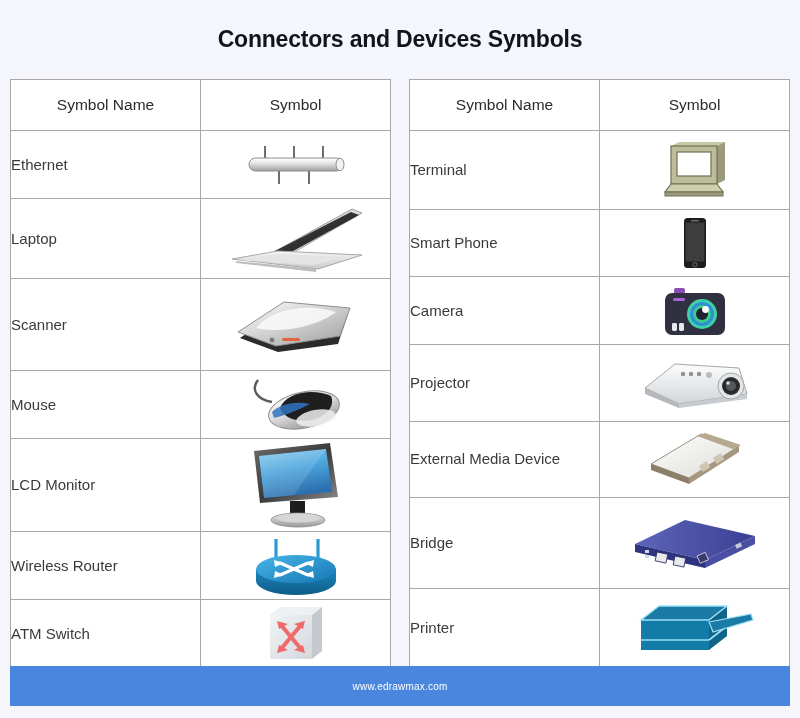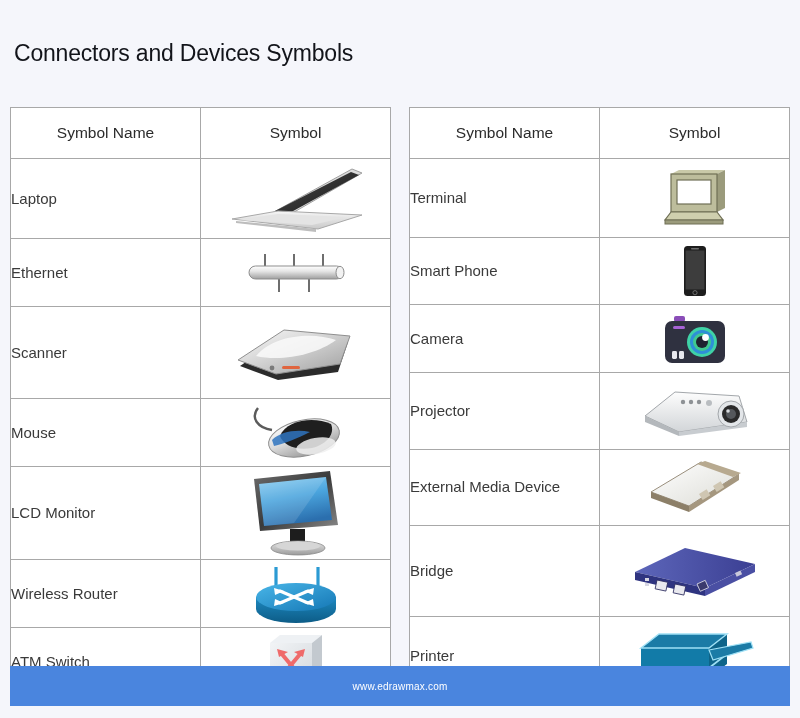--- a/index.html
+++ b/index.html
@@ -8,25 +8,26 @@
   }
   body {
     width: 800px;
     height: 718px;
     background: #f5f6fb;
     font-family: "Liberation Sans", sans-serif;
     overflow: hidden;
     position: relative;
   }
   .page-title {
+    text-align: center;
     font-size: 23px;
-    font-weight: normal;
+    font-weight: bold;
     color: #12141a;
     letter-spacing: -0.2px;
-    margin: 14px;
+    margin: 0;
     padding: 26px 0 18px 0;
   }
   .tables-wrap {
     display: flex;
     justify-content: space-between;
     padding: 8px 10px;
     box-sizing: border-box;
     width: 800px;
   }
   .sym-table {
@@ -91,64 +92,64 @@
         <col class="col-name">
         <col class="col-sym">
       </colgroup>
     <thead>
       <tr>
         <th>Symbol Name</th>
         <th>Symbol</th>
       </tr>
     </thead>
     <tbody>
-      <tr style="height:80px">
-        <td class="name-cell">Laptop</td>
-        <td class="sym-cell">
-          <span>
-            <svg width="140" height="72" viewBox="0 0 140 72">
-              <defs>
-                <linearGradient id="lapScr" x1="0" y1="0" x2="1" y2="1">
-                  <stop offset="0" stop-color="#4c4c4c"></stop>
-                  <stop offset="0.55" stop-color="#2e2e2e"></stop>
-                  <stop offset="1" stop-color="#565656"></stop>
-                </linearGradient>
-                <linearGradient id="lapBase" x1="0" y1="0" x2="0" y2="1">
-                  <stop offset="0" stop-color="#f6f6f6"></stop>
-                  <stop offset="1" stop-color="#c9c9c9"></stop>
-                </linearGradient>
-              </defs>
-              <polygon points="46,50 126,6 136,10 56,56" fill="#dcdcdc" stroke="#a0a0a0" stroke-width="1"></polygon>
-              <polygon points="49,48 125,9 133,12 58,53" fill="url(#lapScr)"></polygon>
-              <polygon points="6,56 52,48 136,52 92,66" fill="url(#lapBase)" stroke="#a8a8a8" stroke-width="1"></polygon>
-              <polygon points="12,57 52,51 120,54 86,62" fill="#e4e4e4"></polygon>
-              <polygon points="10,58 90,66 90,69 10,60" fill="#bdbdbd"></polygon>
-            </svg>
-          </span>
-        </td>
-      </tr>
       <tr style="height:68px">
         <td class="name-cell">Ethernet</td>
         <td class="sym-cell">
           <span>
             <svg width="110" height="46" viewBox="0 0 110 46">
               <defs>
                 <linearGradient id="ethBar" x1="0" y1="0" x2="0" y2="1">
                   <stop offset="0" stop-color="#ffffff"></stop>
                   <stop offset="0.4" stop-color="#e6e6e6"></stop>
                   <stop offset="1" stop-color="#9f9f9f"></stop>
                 </linearGradient>
               </defs>
               <line x1="24" y1="4" x2="24" y2="18" stroke="#4a4a4a" stroke-width="1.6"></line>
               <line x1="53" y1="4" x2="53" y2="18" stroke="#4a4a4a" stroke-width="1.6"></line>
               <line x1="82" y1="4" x2="82" y2="18" stroke="#4a4a4a" stroke-width="1.6"></line>
               <line x1="38" y1="28" x2="38" y2="42" stroke="#4a4a4a" stroke-width="1.6"></line>
               <line x1="68" y1="28" x2="68" y2="42" stroke="#4a4a4a" stroke-width="1.6"></line>
               <rect x="8" y="16" width="94" height="13" rx="6.5" fill="url(#ethBar)" stroke="#8d8d8d" stroke-width="1"></rect>
               <ellipse cx="99" cy="22.5" rx="4" ry="6.2" fill="#f2f2f2" stroke="#8d8d8d" stroke-width="1"></ellipse>
+            </svg>
+          </span>
+        </td>
+      </tr>
+      <tr style="height:80px">
+        <td class="name-cell">Laptop</td>
+        <td class="sym-cell">
+          <span>
+            <svg width="140" height="72" viewBox="0 0 140 72">
+              <defs>
+                <linearGradient id="lapScr" x1="0" y1="0" x2="1" y2="1">
+                  <stop offset="0" stop-color="#4c4c4c"></stop>
+                  <stop offset="0.55" stop-color="#2e2e2e"></stop>
+                  <stop offset="1" stop-color="#565656"></stop>
+                </linearGradient>
+                <linearGradient id="lapBase" x1="0" y1="0" x2="0" y2="1">
+                  <stop offset="0" stop-color="#f6f6f6"></stop>
+                  <stop offset="1" stop-color="#c9c9c9"></stop>
+                </linearGradient>
+              </defs>
+              <polygon points="46,50 126,6 136,10 56,56" fill="#dcdcdc" stroke="#a0a0a0" stroke-width="1"></polygon>
+              <polygon points="49,48 125,9 133,12 58,53" fill="url(#lapScr)"></polygon>
+              <polygon points="6,56 52,48 136,52 92,66" fill="url(#lapBase)" stroke="#a8a8a8" stroke-width="1"></polygon>
+              <polygon points="12,57 52,51 120,54 86,62" fill="#e4e4e4"></polygon>
+              <polygon points="10,58 90,66 90,69 10,60" fill="#bdbdbd"></polygon>
             </svg>
           </span>
         </td>
       </tr>
       <tr style="height:92px">
         <td class="name-cell">Scanner</td>
         <td class="sym-cell">
           <span>
             <svg width="140" height="66" viewBox="0 0 140 66">
               <defs>

